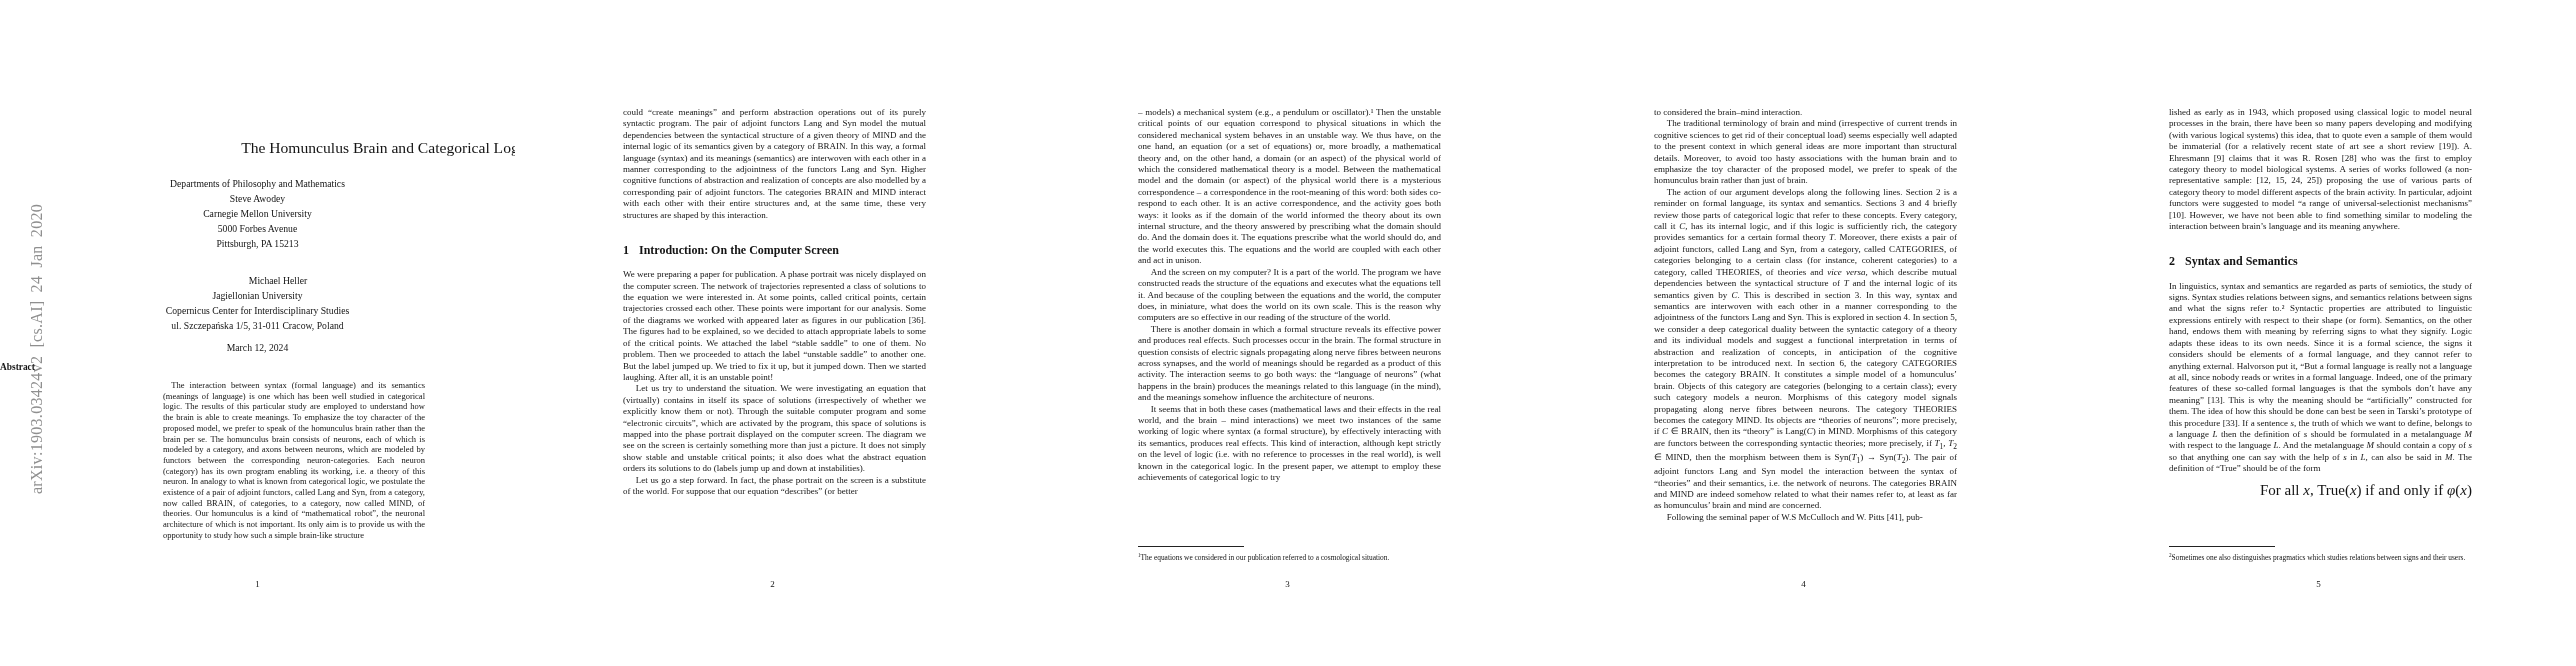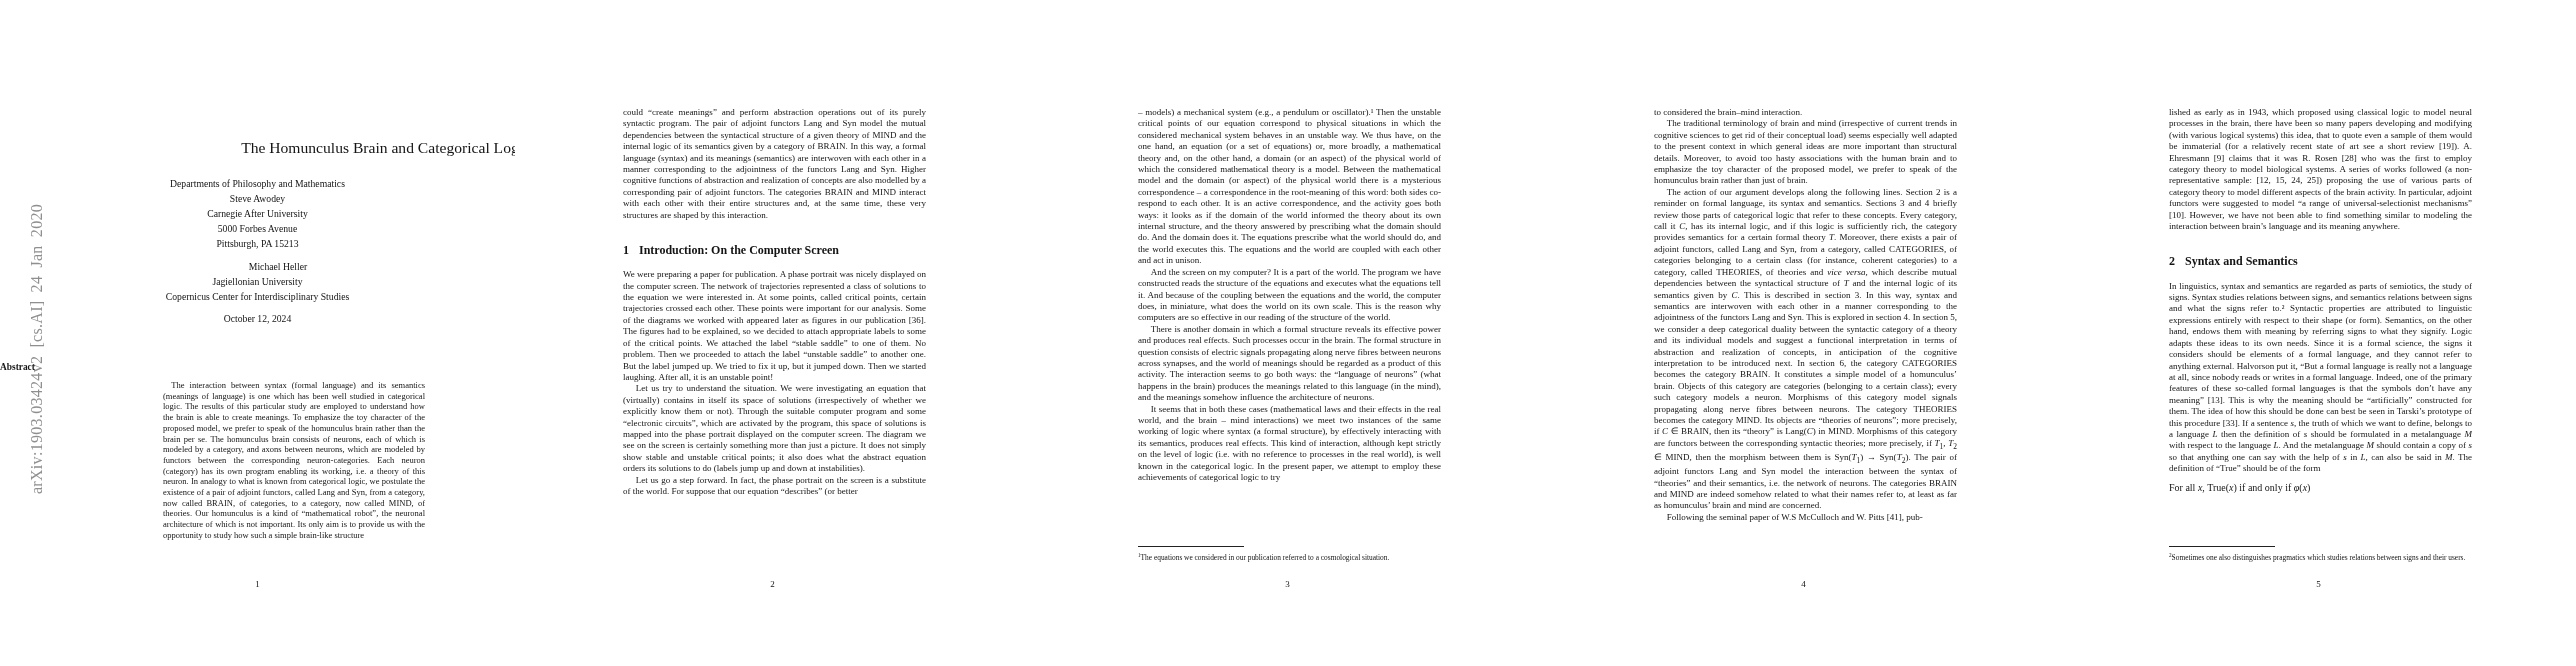--- a/index.html
+++ b/index.html
@@ -15,63 +15,64 @@
   
   .watermark {
     position:absolute; left:37px; top:349px;
     transform:translate(-50%,-50%) rotate(-90deg);
     white-space:nowrap; font-size:16px; color:#8f8f8f;
     word-spacing:3.9px; letter-spacing:0.3px;
   }
   .title-line { position:absolute; top:139px; left:15px; width:100%; text-align:right; font-size:15.6px; }
   .authors-block { position:absolute; top:176px; left:0; width:100%; text-align:center;
                    font-size:9.7px; line-height:15px; }
-  .author-group2 { margin-top:8px;padding-left:41px; }
+  .author-group2 { margin-top:22px;padding-left:41px; }
   .paper-date { margin-top:7.2px; }
   .abstract-heading { position:absolute; top:362px; left:0; width:100%; text-align:left;
                       font-weight:bold; font-size:9.4px; }
   .abstract-body { position:absolute; top:380px; left:127px; width:262px;
                    font-size:8.5px; line-height:10.7px; text-align:justify; text-indent:8.3px;margin-left:36px; }
 
   
   .content { position:absolute; top:107px; left:108px; width:303px; overflow:hidden; }
   .content.with-foot { max-height:437px; }
   .content.no-foot  { max-height:468px; }
   p.body { margin:0; font-size:9px; line-height:11.4px; text-align:justify; text-indent:12.8px; }
   p.noindent { text-indent:0; }
   .section-heading { margin:22px 0 11.7px 0; font-size:12px; font-weight:bold; line-height:14.5px; }
   .sec-num { margin-right:10px; }
-  .formula { margin-top:7.2px; text-align:left; font-size:10px; text-indent:0; }
+  .formula { margin-top:7.2px; text-align:right; font-size:15px; text-indent:0; }
 
   .footnote-block { position:absolute; top:546px; left:108px; width:303px; }
   .fnrule { width:106px; height:0; border-top:0.8px solid #222; margin-bottom:3.9px; }
   .footnote { font-size:7.4px; line-height:9.4px; text-align:justify; margin:0; }
   .footnote sup, p.body sup { font-size:0.7em; }
 
   .page-number { position:absolute; top:579px; left:0; width:100%; text-align:center; font-size:9px; }
 </style>
 </head>
 <body>
 
 <div class="canvas">
 
   <div class="page page1">
     <div class="watermark">arXiv:1903.03424v2 [cs.AI] 24 Jan 2020</div>
     <div class="title-line">The Homunculus Brain and Categorical Logic</div>
 
     <div class="authors-block">
       <div>Departments of Philosophy and Mathematics</div>
       <div>Steve Awodey</div>
-      <div>Carnegie After University</div>
+      <div>Carnegie Mellon University</div>
       <div>5000 Forbes Avenue</div>
       <div>Pittsburgh, PA 15213</div>
       <div class="author-group2">Michael Heller</div>
       <div>Jagiellonian University</div>
       <div>Copernicus Center for Interdisciplinary Studies</div>
-      <div class="paper-date">October 12, 2024</div>
+      <div>ul. Szczepańska 1/5, 31-011 Cracow, Poland</div>
+      <div class="paper-date">March 12, 2024</div>
     </div>
 
     <div class="abstract-heading">Abstract</div>
     <div class="abstract-body">The interaction between syntax (formal language) and its semantics (meanings of language) is one which has been well studied in categorical logic. The results of this particular study are employed to understand how the brain is able to create meanings. To emphasize the toy character of the proposed model, we prefer to speak of the homunculus brain rather than the brain per se. The homunculus brain consists of neurons, each of which is modeled by a category, and axons between neurons, which are modeled by functors between the corresponding neuron-categories. Each neuron (category) has its own program enabling its working, i.e. a theory of this neuron. In analogy to what is known from categorical logic, we postulate the existence of a pair of adjoint functors, called Lang and Syn, from a category, now called BRAIN, of categories, to a category, now called MIND, of theories. Our homunculus is a kind of “mathematical robot”, the neuronal architecture of which is not important. Its only aim is to provide us with the opportunity to study how such a simple brain-like structure</div>
     <div class="page-number">1</div>
   </div>
 
   <div class="page page2">
     <div class="content no-foot">
       <p class="body noindent">could “create meanings” and perform abstraction operations out of its purely syntactic program. The pair of adjoint functors Lang and Syn model the mutual dependencies between the syntactical structure of a given theory of MIND and the internal logic of its semantics given by a category of BRAIN. In this way, a formal language (syntax) and its meanings (semantics) are interwoven with each other in a manner corresponding to the adjointness of the functors Lang and Syn. Higher cognitive functions of abstraction and realization of concepts are also modelled by a corresponding pair of adjoint functors. The categories BRAIN and MIND interact with each other with their entire structures and, at the same time, these very structures are shaped by this interaction.</p>

